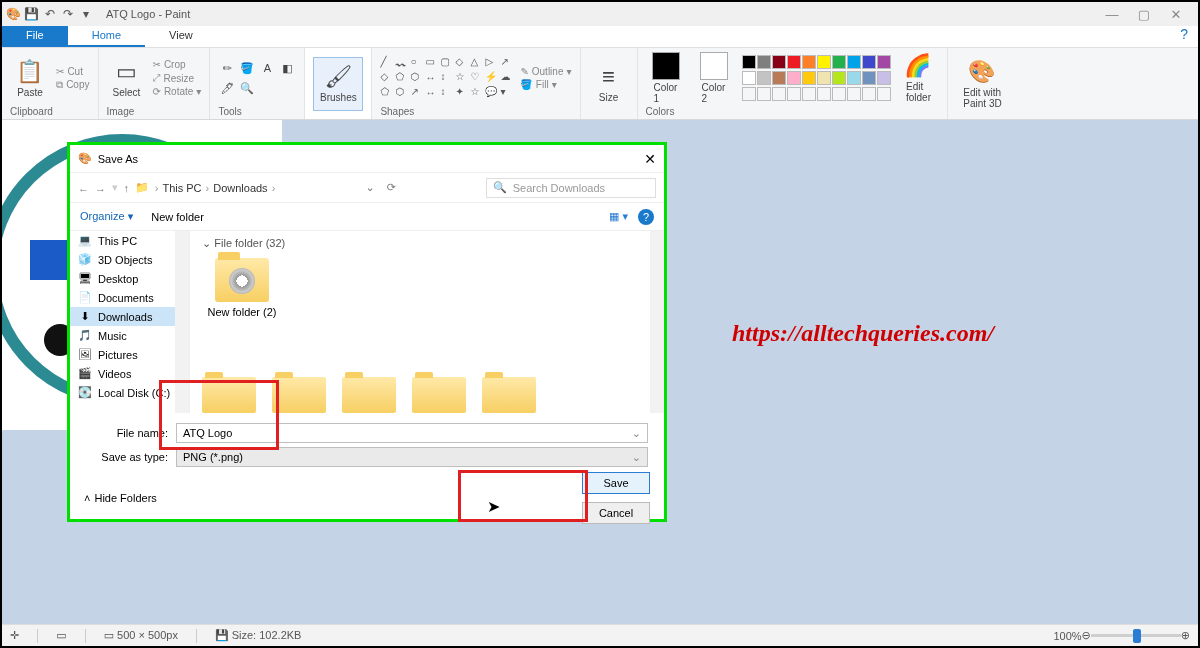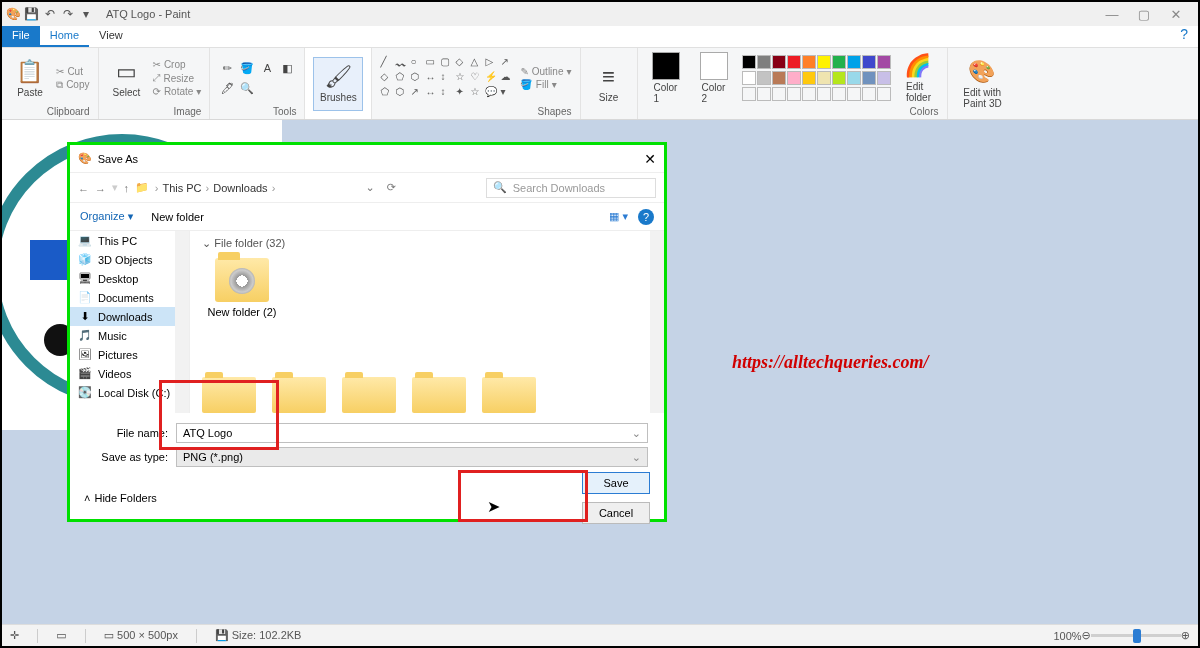--- a/index.html
+++ b/index.html
@@ -8,47 +8,47 @@
 
 .title-bar { height: 24px; background: #f0f0f0; display: flex; align-items: center; font-size: 11px; color: #555; }
 .title-bar .qat { display: flex; gap: 2px; padding: 0 4px; }
 .title-bar .qat span { width: 16px; height: 16px; display: inline-flex; align-items: center; justify-content: center; font-size: 12px; }
 .title-bar .title-text { margin-left: 8px; }
 .title-bar .win-controls { margin-left: auto; display: flex; gap: 4px; padding-right: 8px; color: #888; }
 .title-bar .win-controls span { width: 28px; text-align: center; font-size: 13px; }
 
 
 .menu-tabs { height: 22px; display: flex; align-items: stretch; font-size: 11px; border-bottom: 1px solid #e0e0e0; }
-.menu-tabs .tab { padding: 3px 10px; color: #333; }
+.menu-tabs .tab { padding: 3px 24px; color: #333; }
 .menu-tabs .tab.file { background: #1979ca; color: #fff; }
 .menu-tabs .tab.active { border-bottom: 2px solid #1979ca; color: #1979ca; }
 .menu-tabs .help { margin-left: auto; padding-right: 10px; color: #1979ca; font-size: 14px; }
 
 
 .ribbon { height: 72px; background: #f5f6f7; display: flex; font-size: 10px; color: #444; border-bottom: 1px solid #d8d8d8; }
 .ribbon .group { border-right: 1px solid #e3e3e3; padding: 4px 8px 2px 8px; display: flex; flex-direction: column; }
 .ribbon .group .body { flex: 1; display: flex; align-items: center; gap: 6px; }
-.ribbon .group .label { text-align: right; color: #666; font-size: 10px; padding-top: 2px; }
+.ribbon .group .label { text-align: left; color: #666; font-size: 10px; padding-top: 2px; }
 .ribbon .bigbtn { display: flex; flex-direction: column; align-items: center; justify-content: center; width: 40px; font-size: 10px; gap: 2px; }
 .ribbon .bigbtn .ico { font-size: 22px; }
 .ribbon .stack { display: flex; flex-direction: column; gap: 2px; font-size: 10px; }
 .ribbon .stack .row { display: flex; align-items: center; gap: 3px; color: #888; }
 .ribbon .tool-grid { display: grid; grid-template-columns: repeat(4,18px); grid-auto-rows: 18px; gap: 2px; }
 .ribbon .tool-grid span { display: flex; align-items: center; justify-content: center; font-size: 11px; }
 .ribbon .shape-grid { display: grid; grid-template-columns: repeat(9,14px); grid-auto-rows: 14px; gap: 1px; font-size: 10px; color: #555; }
 .ribbon .swatch-grid { display: grid; grid-template-columns: repeat(10,14px); grid-auto-rows: 14px; gap: 1px; }
 .ribbon .swatch { width: 14px; height: 14px; border: 1px solid #bbb; }
 .ribbon .color-big { width: 28px; height: 28px; border: 1px solid #aaa; }
 
 
 .canvas-area { position: absolute; top: 118px; left: 0; right: 0; bottom: 22px; background: #c5d3e6; }
 .canvas { position: absolute; top: 0; left: 0; width: 280px; height: 310px; background: #fff; }
 .canvas svg { position: absolute; top: 0; left: 0; }
 
-.watermark { position: absolute; top: 200px; left: 730px; color: #d00000; font-family: "Times New Roman", serif; font-weight: bold; font-size: 18px; font-style: italic; margin-top: 32px; }
+.watermark { position: absolute; top: 200px; left: 730px; color: #d00000; font-family: "Times New Roman", serif; font-weight: bold; font-size: 24px; font-style: italic; }
 
 
 .dialog-border { position: absolute; top: 140px; left: 65px; width: 600px; height: 380px; border: 3px solid #00e000; background: #fff; }
 .dialog { position: absolute; inset: 0; display: flex; flex-direction: column; font-size: 11px; }
 .dlg-title { height: 28px; display: flex; align-items: center; padding: 0 8px; border-bottom: 1px solid #eee; }
 .dlg-title .t { margin-left: 6px; }
 .dlg-title .close { margin-left: auto; font-size: 14px; }
 .dlg-nav { height: 30px; display: flex; align-items: center; padding: 0 8px; gap: 6px; border-bottom: 1px solid #eee; color: #777; }
 .dlg-nav .crumbs { display: flex; align-items: center; gap: 4px; color: #333; }
 .dlg-nav .crumbs .sep { color: #999; }

